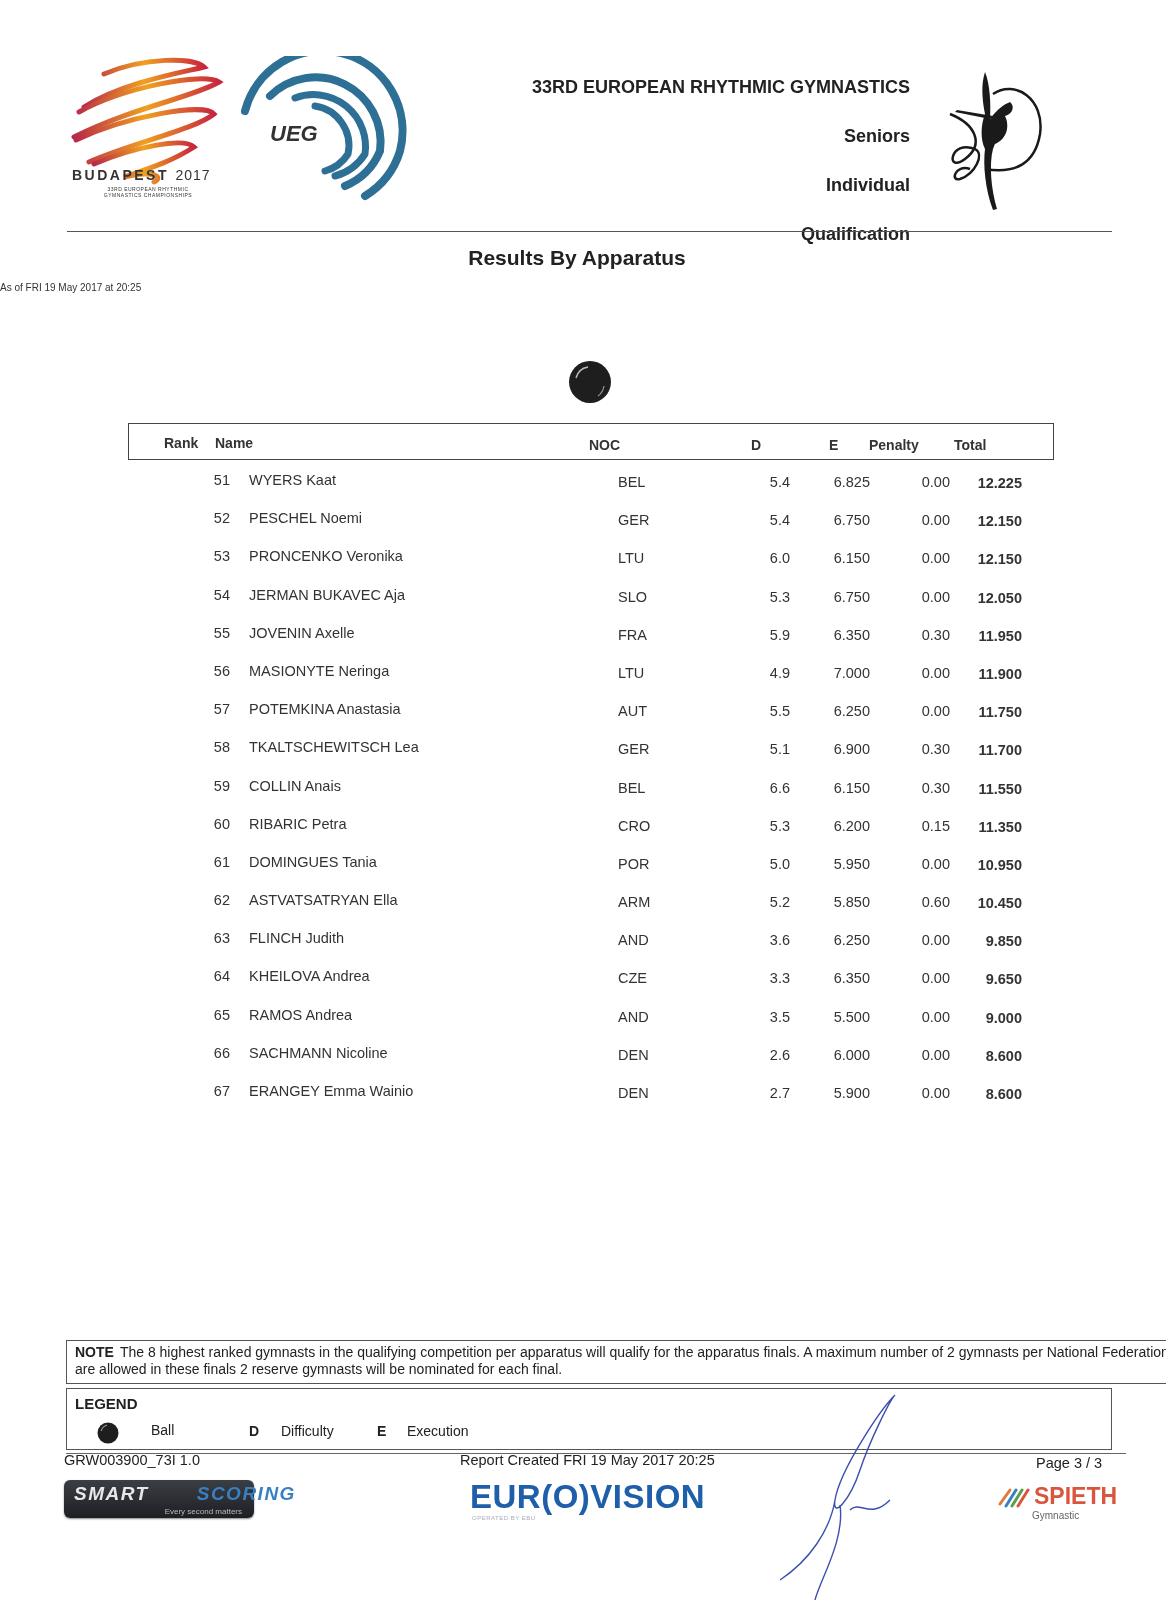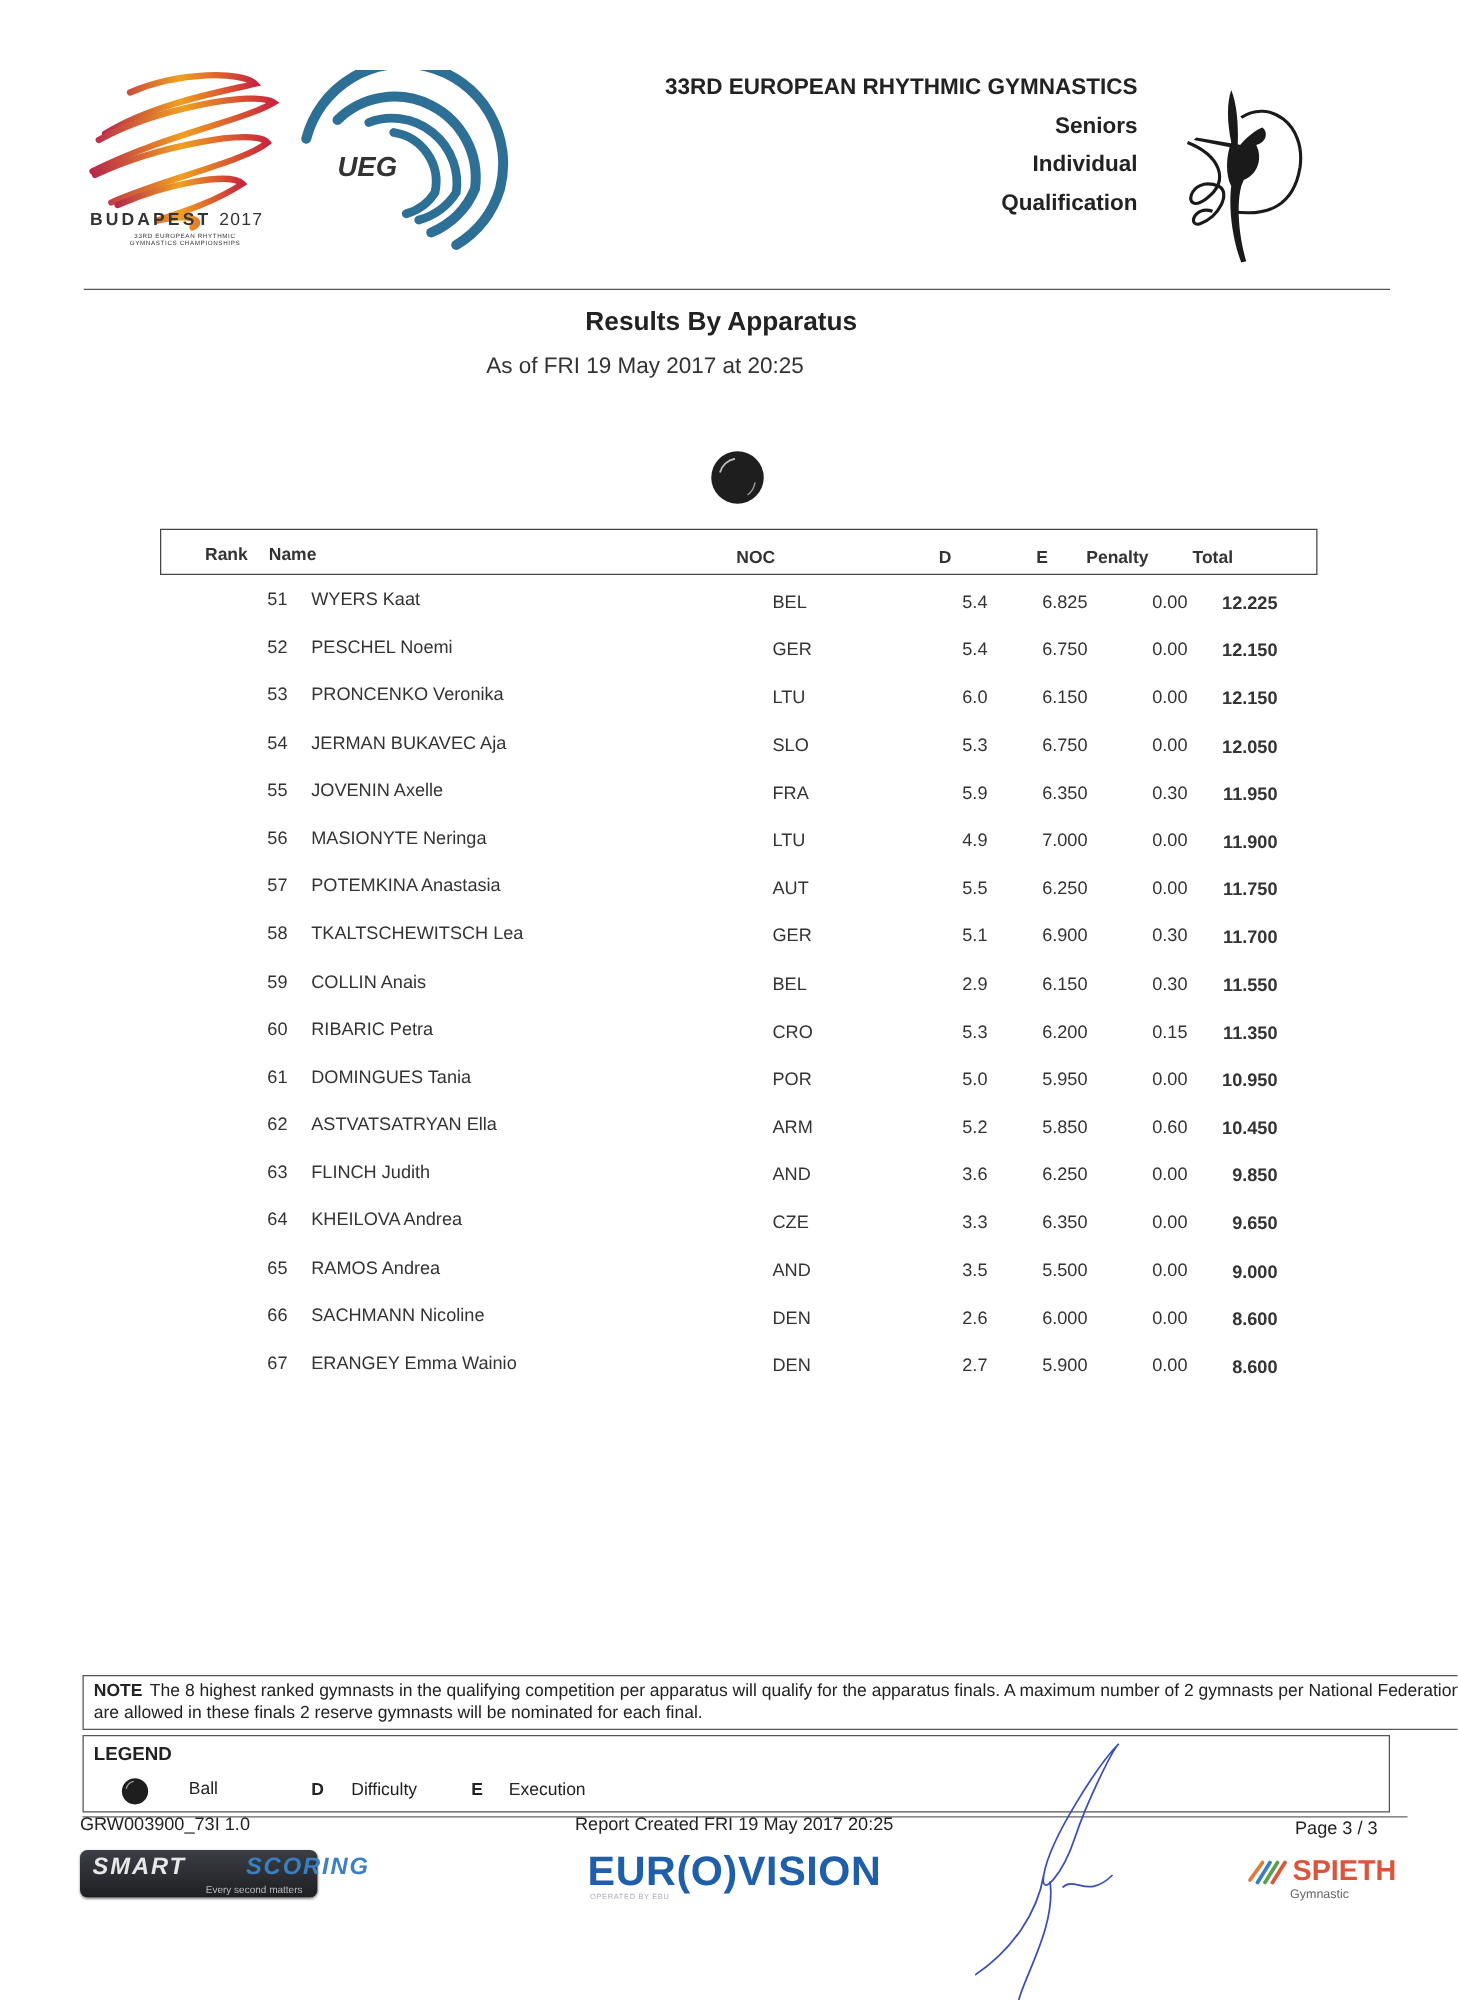--- a/index.html
+++ b/index.html
@@ -10,27 +10,27 @@
     .abs { position: absolute; }
 
     
     .budapest-logo { left: 64px; top: 52px; width: 170px; height: 150px; }
     .budapest-text { left: 72px; top: 167px; font-size: 14px; font-weight: bold; letter-spacing: 2.5px; color: #333; white-space: nowrap; }
     .budapest-text .yr { font-weight: normal; letter-spacing: 1px; }
     .budapest-sub { left: 88px; top: 186px; font-size: 5px; letter-spacing: 0.5px; color: #333; line-height: 6px; text-align: center; width: 120px; }
     .ueg-logo { left: 240px; top: 56px; width: 170px; height: 150px; }
 
     .champ-title { right: 256px; top: 58px; text-align: right; font-weight: bold; font-size: 18px; color: #222; }
-    .champ-title div { height: 31px; line-height: 22px; }
+    .champ-title div { height: 31px; line-height: 22px; margin-top: 18px; }
     .gymnast-logo { left: 945px; top: 64px; width: 100px; height: 150px; }
 
     .header-rule { left: 67px; top: 231px; width: 1045px; height: 1px; background: #555; }
 
     .page-title { left: 0; width: 1154px; top: 246px; text-align: center; font-size: 21px; font-weight: bold; color: #222; }
-    .page-sub { left: 0; width: 1032px; top: 282px; text-align: center; font-size: 18px; color: #333; }
+    .page-sub { left: 0; width: 1032px; top: 282px; text-align: left; font-size: 10px; color: #333; }
 
     .apparatus-icon { left: 568px; top: 360px; width: 44px; height: 44px; }
 
     
     .table-header {
       left: 128px; top: 423px; width: 926px; height: 37px;
       border: 1.5px solid #444; border-left-width: 1px;
       box-sizing: border-box;
     }
     .th { position: absolute; top: 11px; font-size: 14px; font-weight: bold; color: #333; }
@@ -228,21 +228,21 @@
       <span class="c-noc">GER</span>
       <span class="c-d">5.1</span>
       <span class="c-e">6.900</span>
       <span class="c-pen">0.30</span>
       <span class="c-total">11.700</span>
     </div>
   <div class="row">
       <span class="c-rank">59</span>
       <span class="c-name">COLLIN Anais</span>
       <span class="c-noc">BEL</span>
-      <span class="c-d">2.9</span>
+      <span class="c-d">6.6</span>
       <span class="c-e">6.150</span>
       <span class="c-pen">0.30</span>
       <span class="c-total">11.550</span>
     </div>
   <div class="row">
       <span class="c-rank">60</span>
       <span class="c-name">RIBARIC Petra</span>
       <span class="c-noc">CRO</span>
       <span class="c-d">5.3</span>
       <span class="c-e">6.200</span>

